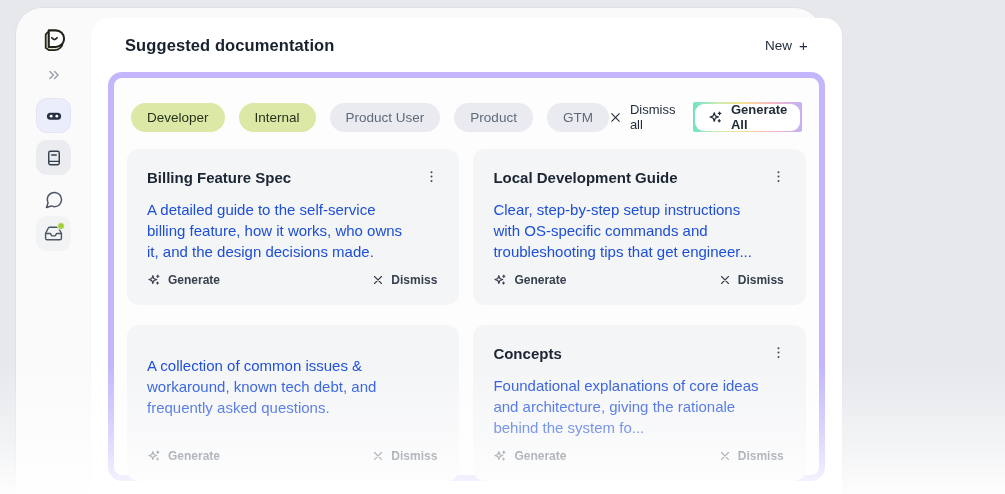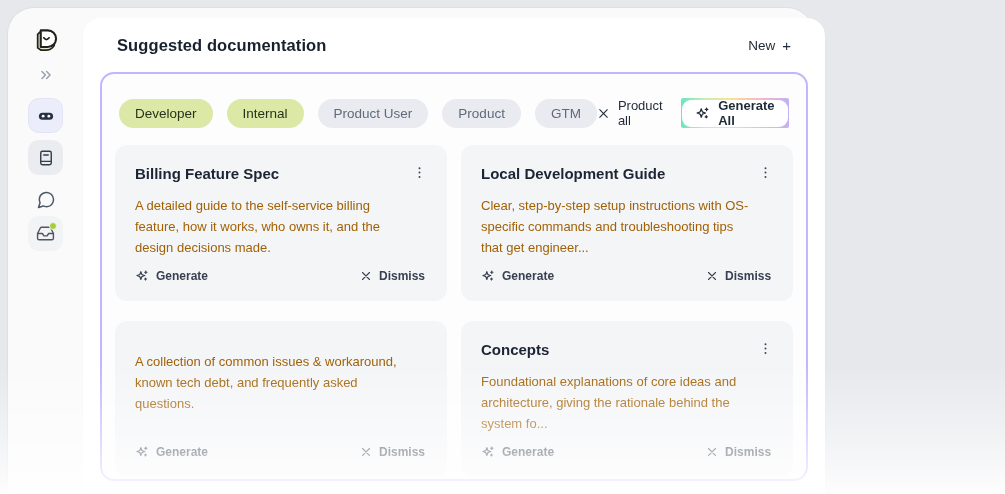--- a/index.html
+++ b/index.html
@@ -4,21 +4,21 @@
 <style>
   * { margin:0; padding:0; box-sizing:border-box; }
   html,body { width:1005px; height:494px; overflow:hidden; }
   body {
     background:#e6e8ec;
     font-family:"Liberation Sans","DejaVu Sans",sans-serif;
     position:relative;
     color:#1b2430;
   }
   .window {
-    position:absolute; left:8px; top:8px; width:805px; height:486px;
+    position:absolute; left:16px; top:8px; width:805px; height:486px;
     background:#fafafb;
     border-radius:26px 26px 0 0;
     box-shadow:0 0 0 1px rgba(0,0,0,0.03);
     display:flex;
   }
   
   .sidebar {
     width:75px; flex:0 0 75px;
     display:flex; flex-direction:column; align-items:center;
     padding-top:18px;
@@ -51,21 +51,21 @@
     padding:0 17px;
   }
   .page-title { font-size:16.5px; font-weight:700; letter-spacing:0.1px; color:#18212e; }
   .new-btn {
     display:flex; align-items:center; gap:7px;
     font-size:13.5px; font-weight:500; color:#1f2937; cursor:pointer;
   }
   .new-btn .plus { font-size:15px; font-weight:400; }
   
   .container {
-    border:2px solid #c4b5fd; border-radius:14px;
+    border:6px solid #c4b5fd; border-radius:14px;
     background:#fdfdfe;
     height:409px;
     padding:24px 13px 0 13px;
   }
   .toolbar { display:flex; align-items:center; justify-content:space-between; padding:0 4px 0 4px; }
   .chips { display:flex; gap:14px; align-items:center; }
   .chip {
     height:29px; padding:0 16px; border-radius:999px;
     display:flex; align-items:center;
     font-size:13.5px; font-weight:500; cursor:pointer;
@@ -94,21 +94,21 @@
   }
   .card {
     background:#f4f5f7; border-radius:12px; height:156px;
     padding:17px 16px 18px 20px;
     display:flex; flex-direction:column;
   }
   .card-head { display:flex; align-items:flex-end; justify-content:space-between; }
   .card-title { font-size:15px; font-weight:600; color:#1b2533; padding-top:3px; }
   .kebab { color:#3f4754; cursor:pointer; padding:2px 4px; display:flex; }
   .card-desc {
-    margin-top:13px; font-size:13px; line-height:21px; color:#a16207;
+    margin-top:13px; font-size:15px; line-height:21px; color:#1d4ed8;
     padding-right:26px;
   }
   .card-footer {
     margin-top:auto; display:flex; align-items:center; justify-content:space-between;
     padding-right:6px;
   }
   .mini-btn {
     display:flex; align-items:center; gap:7px;
     font-size:12px; font-weight:600; color:#38414f; cursor:pointer;
   }
@@ -200,21 +200,21 @@
           <div class="chip">Product</div>
           <div class="chip">GTM</div>
         </div>
         <div class="toolbar-right">
           <div class="dismiss-all">
             <span style="display:flex">
               <svg width="13" height="13" viewBox="0 0 24 24" fill="none" stroke="#1f2937" stroke-width="2" stroke-linecap="round">
                   <path d="M5 5l14 14M19 5L5 19"></path>
                 </svg>
             </span>
-            <span>Product all</span>
+            <span>Dismiss all</span>
           </div>
           <div class="gen-all-wrap">
             <div class="gen-all">
               <span style="display:flex">
                 <svg width="15" height="15" viewBox="0 0 24 24" fill="none" stroke="#1f2937" stroke-width="2" stroke-linecap="round" stroke-linejoin="round">
                   <path d="M10 4.5l1.4 4.1a2 2 0 0 0 1.2 1.2l4.1 1.4-4.1 1.4a2 2 0 0 0-1.2 1.2L10 18l-1.4-4.2a2 2 0 0 0-1.2-1.2L3.3 11.2l4.1-1.4a2 2 0 0 0 1.2-1.2z"></path>
                   <path d="M18.5 3.5v4M16.5 5.5h4"></path>
                     <path d="M18 15.5v3.4M16.3 17.2h3.4"></path>
                 </svg>
               </span>

